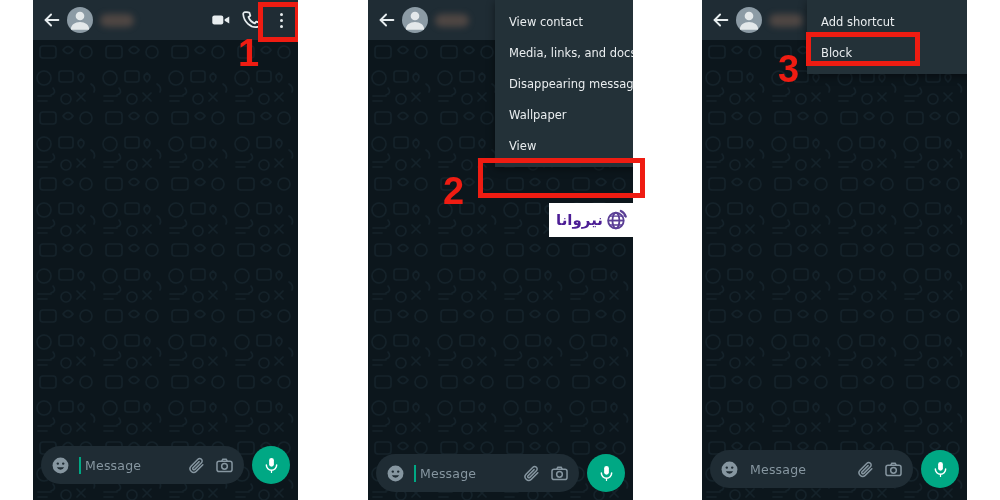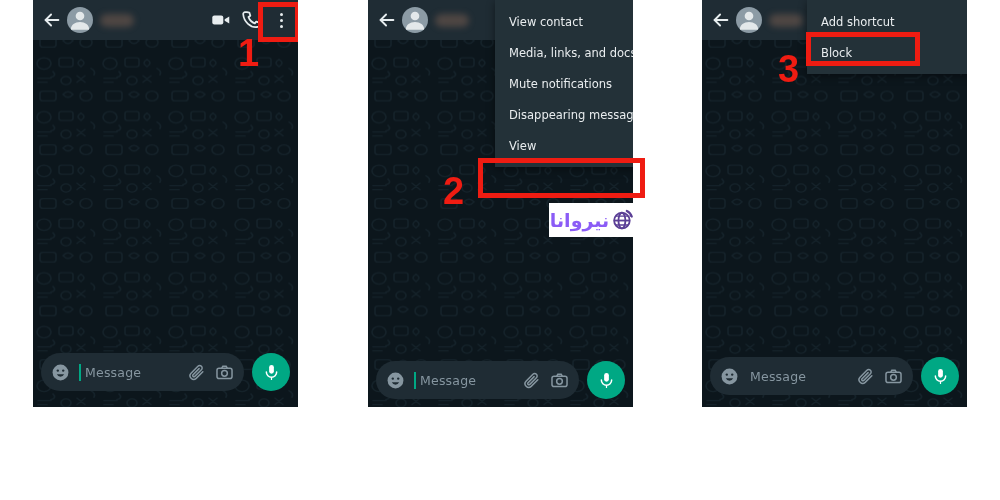--- a/index.html
+++ b/index.html
@@ -6,21 +6,21 @@
   html, body {
     width: 1000px; height: 500px;
     background: #ffffff;
     font-family: "Liberation Sans", sans-serif;
     overflow: hidden;
   }
   .stage { position: relative; width: 1000px; height: 500px; background:#fff; }
 
   
   .panel {
-    position: absolute; top: 0; height: 407px;
+    position: absolute; top: 0; height: 500px;
     background: #0c161c;
     overflow: hidden;
   }
   #panel-1 { left: 33px;  width: 265px; }
   #panel-2 { left: 368px; width: 265px; }
   #panel-3 { left: 702px; width: 265px; }
 
   
   .wallpaper {
     position: absolute; inset: 0;
@@ -134,22 +134,22 @@
   .watermark {
     position: absolute;
     left: 549px; top: 203px;
     width: 88px; height: 34px;
     background: #ffffff;
     z-index: 50;
     display: flex; align-items: center; justify-content: center;
     padding: 0 3px;
   }
   .watermark .wm-text {
-    color: #8b5cf6;
-    font-size: 19px;
+    color: #4c1d95;
+    font-size: 15px;
     font-weight: 700;
     font-family: "DejaVu Sans", sans-serif;
     direction: rtl;
     line-height: 1;
     margin-right: 1px;
   }
   .watermark .wm-globe { width: 26px; height: 26px; flex:none; }
 </style>
 </head>
 <body>
@@ -278,24 +278,24 @@
     </div>
 
     <div class="menu" id="menu-2">
       <div class="menu-item tall">
         <span class="mi-label">View contact</span>
       </div>
       <div class="menu-item tall">
         <span class="mi-label">Media, links, and docs</span>
       </div>
       <div class="menu-item tall">
-        <span class="mi-label">Mute notifications</span>
-      </div>
-      <div class="menu-item tall">
         <span class="mi-label">Disappearing messages</span>
+      </div>
+      <div class="menu-item tall">
+        <span class="mi-label">Wallpaper</span>
       </div>
       <div class="menu-item tall">
         <span class="mi-label">View</span>
 
       </div>
     </div>
 
     <div class="inputbar" id="inputbar-2">
       <div class="inputpill">
         <div class="emoji">

